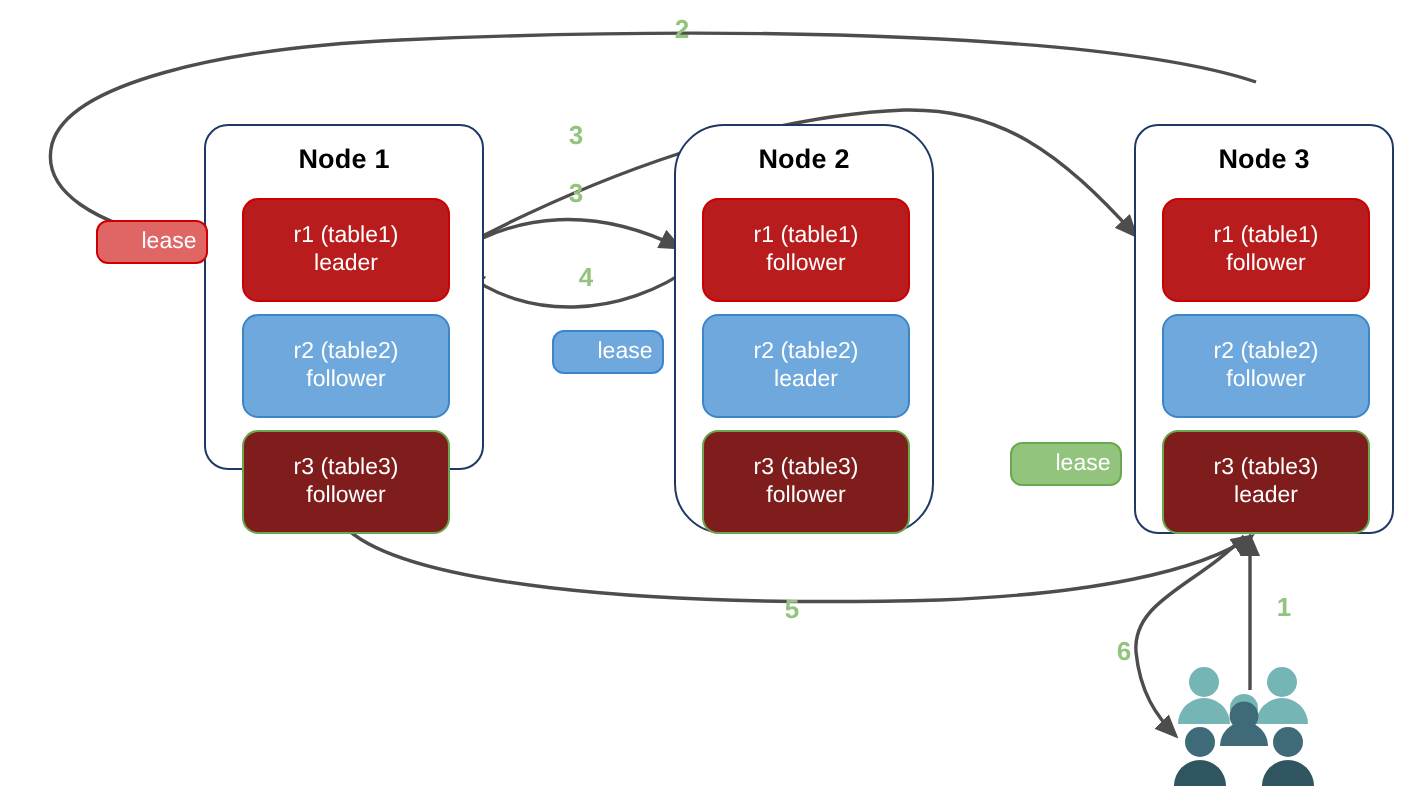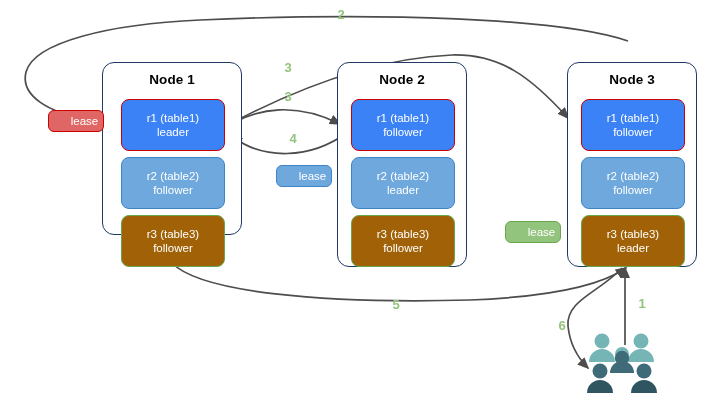--- a/index.html
+++ b/index.html
@@ -49,23 +49,23 @@
     display: flex;
     flex-direction: column;
     align-items: center;
     justify-content: center;
     color: #ffffff;
     font-size: 11.5px;
     line-height: 14px;
     text-align: center;
   }
   .replica span { display: block; }
-  .rep-red   { background: #3b82f6; border: 1.6px solid #cc0000; }
+  .rep-red   { background: #b91c1c; border: 1.6px solid #cc0000; }
   .rep-blue  { background: #6fa8dc; border: 1.6px solid #3d85c6; text-align: center; }
-  .rep-green { background: #a16207; border: 1.6px solid #6aa84f; }
+  .rep-green { background: #7f1d1d; border: 1.6px solid #6aa84f; }
 
   .lease {
     position: absolute;
     box-sizing: border-box;
     border-radius: 6px;
     display: flex;
     align-items: center;
     justify-content: center;
     color: #ffffff;
     font-size: 11.5px;
@@ -135,21 +135,21 @@
       <span data-name="replica-role">follower</span>
     </div>
   </div>
 
   <style>
     [data-name="node-container-node1"] .replica { margin-top: -62px; }
     [data-name="node-container-node2"] .replica { margin-top: -62px; }
     [data-name="node-container-node3"] .replica { margin-top: -62px; }
   </style>
 
-  <div class="node-box" data-name="node-container-node2" style="left:337px; top:62px; width:130px; height:205px;">
+  <div class="node-box" data-name="node-container-node2" style="left:337px; top:62px; width:130px; height:205px;border-radius:25px;">
     <div class="node-title" data-name="node-title-node2">Node 2</div>
     <div class="replica rep-red" data-name="replica-node2-r1" style="left:13px; top:98px; width:104px; height:52px; position:absolute;">
       <span data-name="replica-name">r1 (table1)</span>
       <span data-name="replica-role">follower</span>
     </div>
     <div class="replica rep-blue" data-name="replica-node2-r2" style="left:13px; top:156px; width:104px; height:52px; position:absolute;">
       <span data-name="replica-name">r2 (table2)</span>
       <span data-name="replica-role">leader</span>
     </div>
     <div class="replica rep-green" data-name="replica-node2-r3" style="left:13px; top:214px; width:104px; height:52px; position:absolute;">

